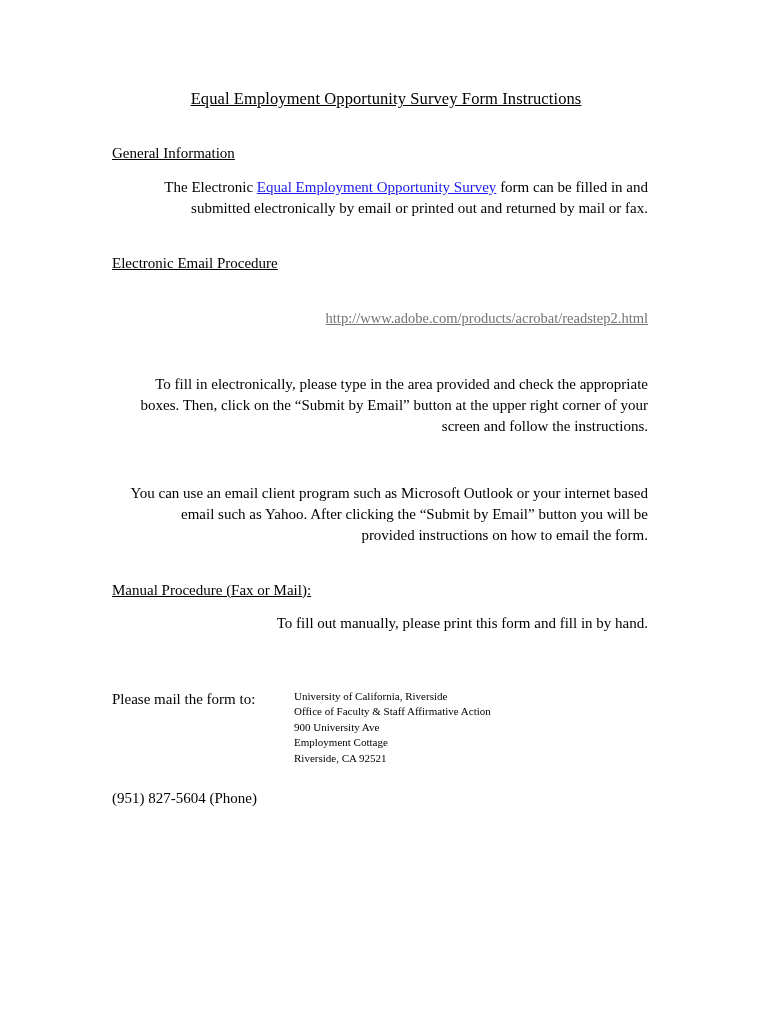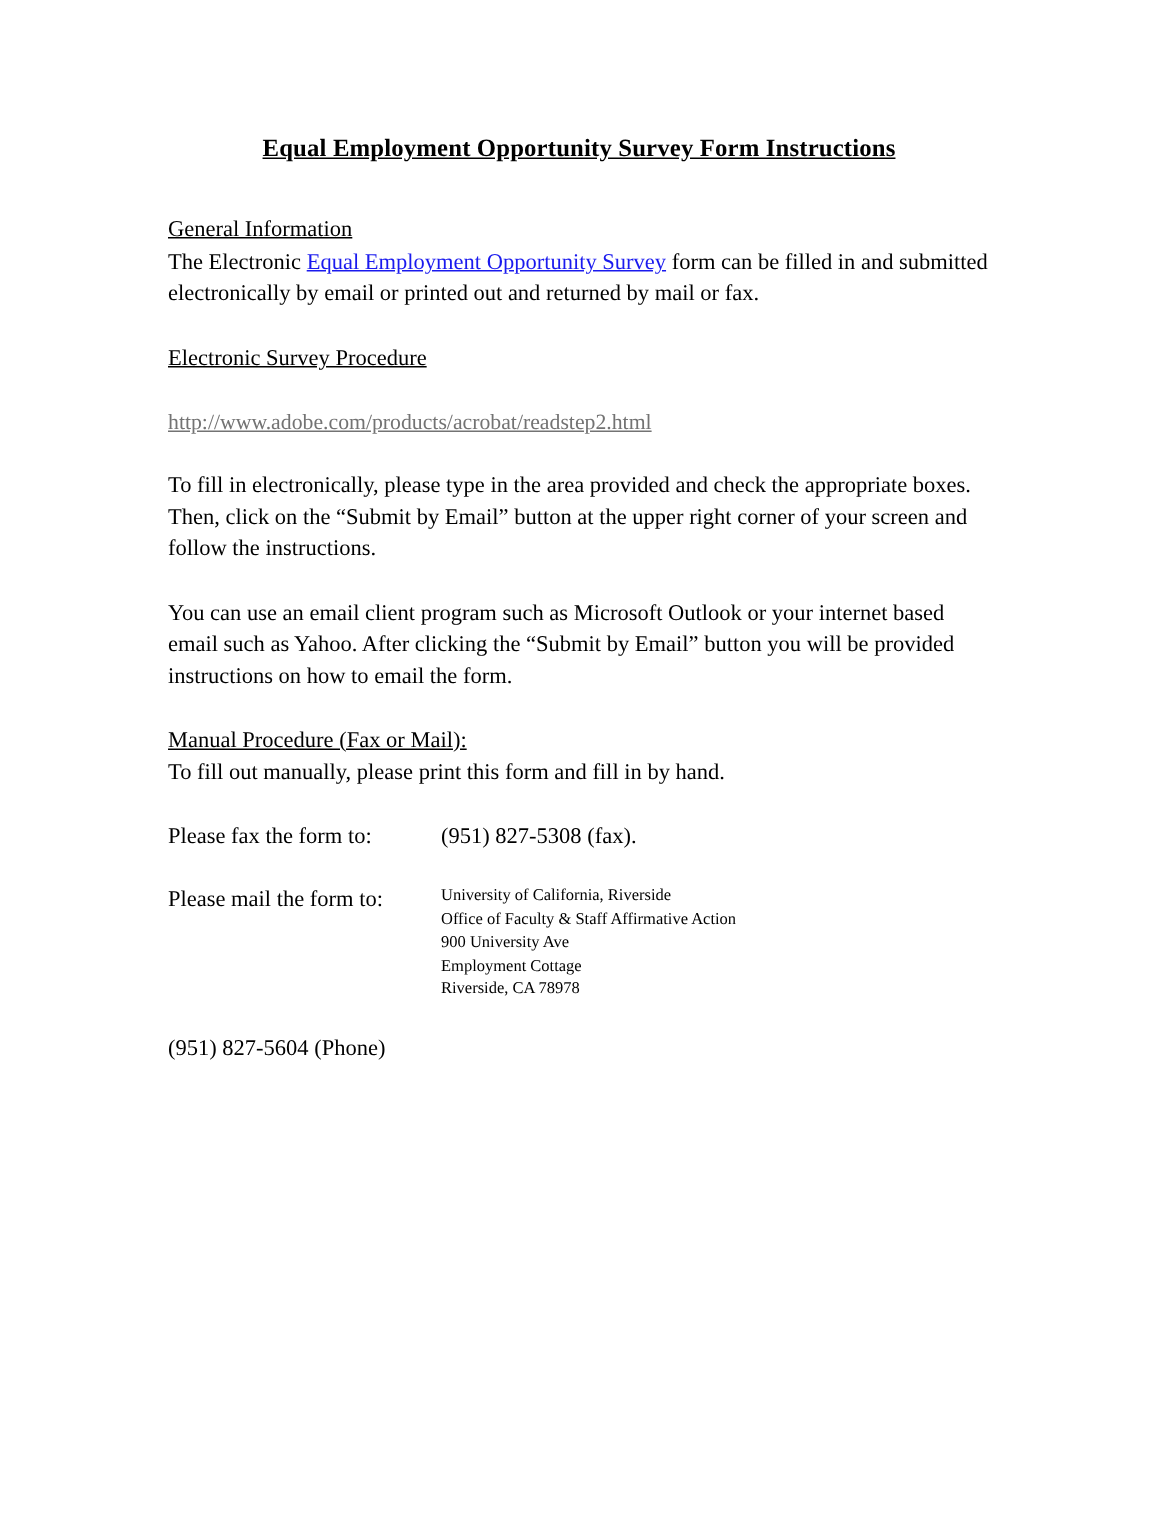--- a/index.html
+++ b/index.html
@@ -23,39 +23,39 @@
     overflow: hidden;
   }
   .content {
     position: absolute;
     left: 112px;
     top: 88px;
     width: 548px;
   }
   .doc-title {
     font-size: 16.5px;
-    font-weight: bold;
+    font-weight: normal;
     text-decoration: underline;
     text-align: center;
     letter-spacing: 0.1px;
     margin: 0 0 0 0;
     line-height: 1.3;
   }
   .section-head {
     font-size: 15px;
     font-weight: normal;
     text-decoration: underline;
     margin: 0;
     line-height: 1.45;
   }
   p.body-text {
     font-size: 15px;
-    margin: 0;
+    margin: 12px;
     line-height: 1.42;
-    text-align: left;
+    text-align: right;
   }
   .gap-lg { height: 34px; }
   .gap-md { height: 21px; }
   a.inline-link {
     color: #1a1aee;
     text-decoration: underline;
   }
   a.url-link {
     color: #737373;
     text-decoration: underline;
@@ -87,21 +87,21 @@
     <h1 class="doc-title">Equal Employment Opportunity Survey Form Instructions</h1>
 
     <div class="gap-lg"></div>
 
     <div class="section-head">General Information</div>
 
     <p class="body-text"><span>The Electronic </span><a class="inline-link" href="#">Equal Employment Opportunity Survey</a><span> form can be filled in and submitted electronically by email or printed out and returned by mail or fax.</span></p>
 
     <div class="gap-md"></div>
 
-    <div class="section-head">Electronic Survey Procedure</div>
+    <div class="section-head">Electronic Email Procedure</div>
 
 
     <div class="gap-md"></div>
 
     <p class="body-text"><a class="url-link" href="#">http://www.adobe.com/products/acrobat/readstep2.html</a></p>
 
     <div class="gap-md"></div>
 
     <p class="body-text">To fill in electronically, please type in the area provided and check the appropriate boxes.  Then, click on the “Submit by Email” button at the upper right corner of your screen and follow the instructions.</p>
 
@@ -110,35 +110,31 @@
     <p class="body-text">You can use an email client program such as Microsoft Outlook or your internet based email such as Yahoo. After clicking the “Submit by Email” button you will be provided instructions on how to email the form.</p>
 
     <div class="gap-md"></div>
 
     <div class="section-head">Manual Procedure (Fax or Mail):</div>
 
     <p class="body-text">To fill out manually, please print this form and fill in by hand.</p>
 
     <div class="gap-md"></div>
 
-    <div class="kv-row">
-      <div class="kv-label">Please fax the form to:</div>
-      <div class="kv-value">(951) 827-5308 (fax).</div>
-    </div>
 
     <div class="gap-md"></div>
 
     <div class="kv-row">
       <div class="kv-label">Please mail the form to:</div>
       <div class="kv-value">
         <div class="addr-line">University of California, Riverside</div>
         <div class="addr-line">Office of Faculty &amp; Staff Affirmative Action</div>
         <div class="addr-line">900 University Ave</div>
         <div class="addr-line">Employment Cottage</div>
-        <div class="addr-line">Riverside, CA 78978</div>
+        <div class="addr-line">Riverside, CA 92521</div>
       </div>
     </div>
 
     <div class="gap-md"></div>
 
     <div class="kv-row">
       <div class="kv-value">(951) 827-5604 (Phone)</div>
     </div>
 
   </div>

